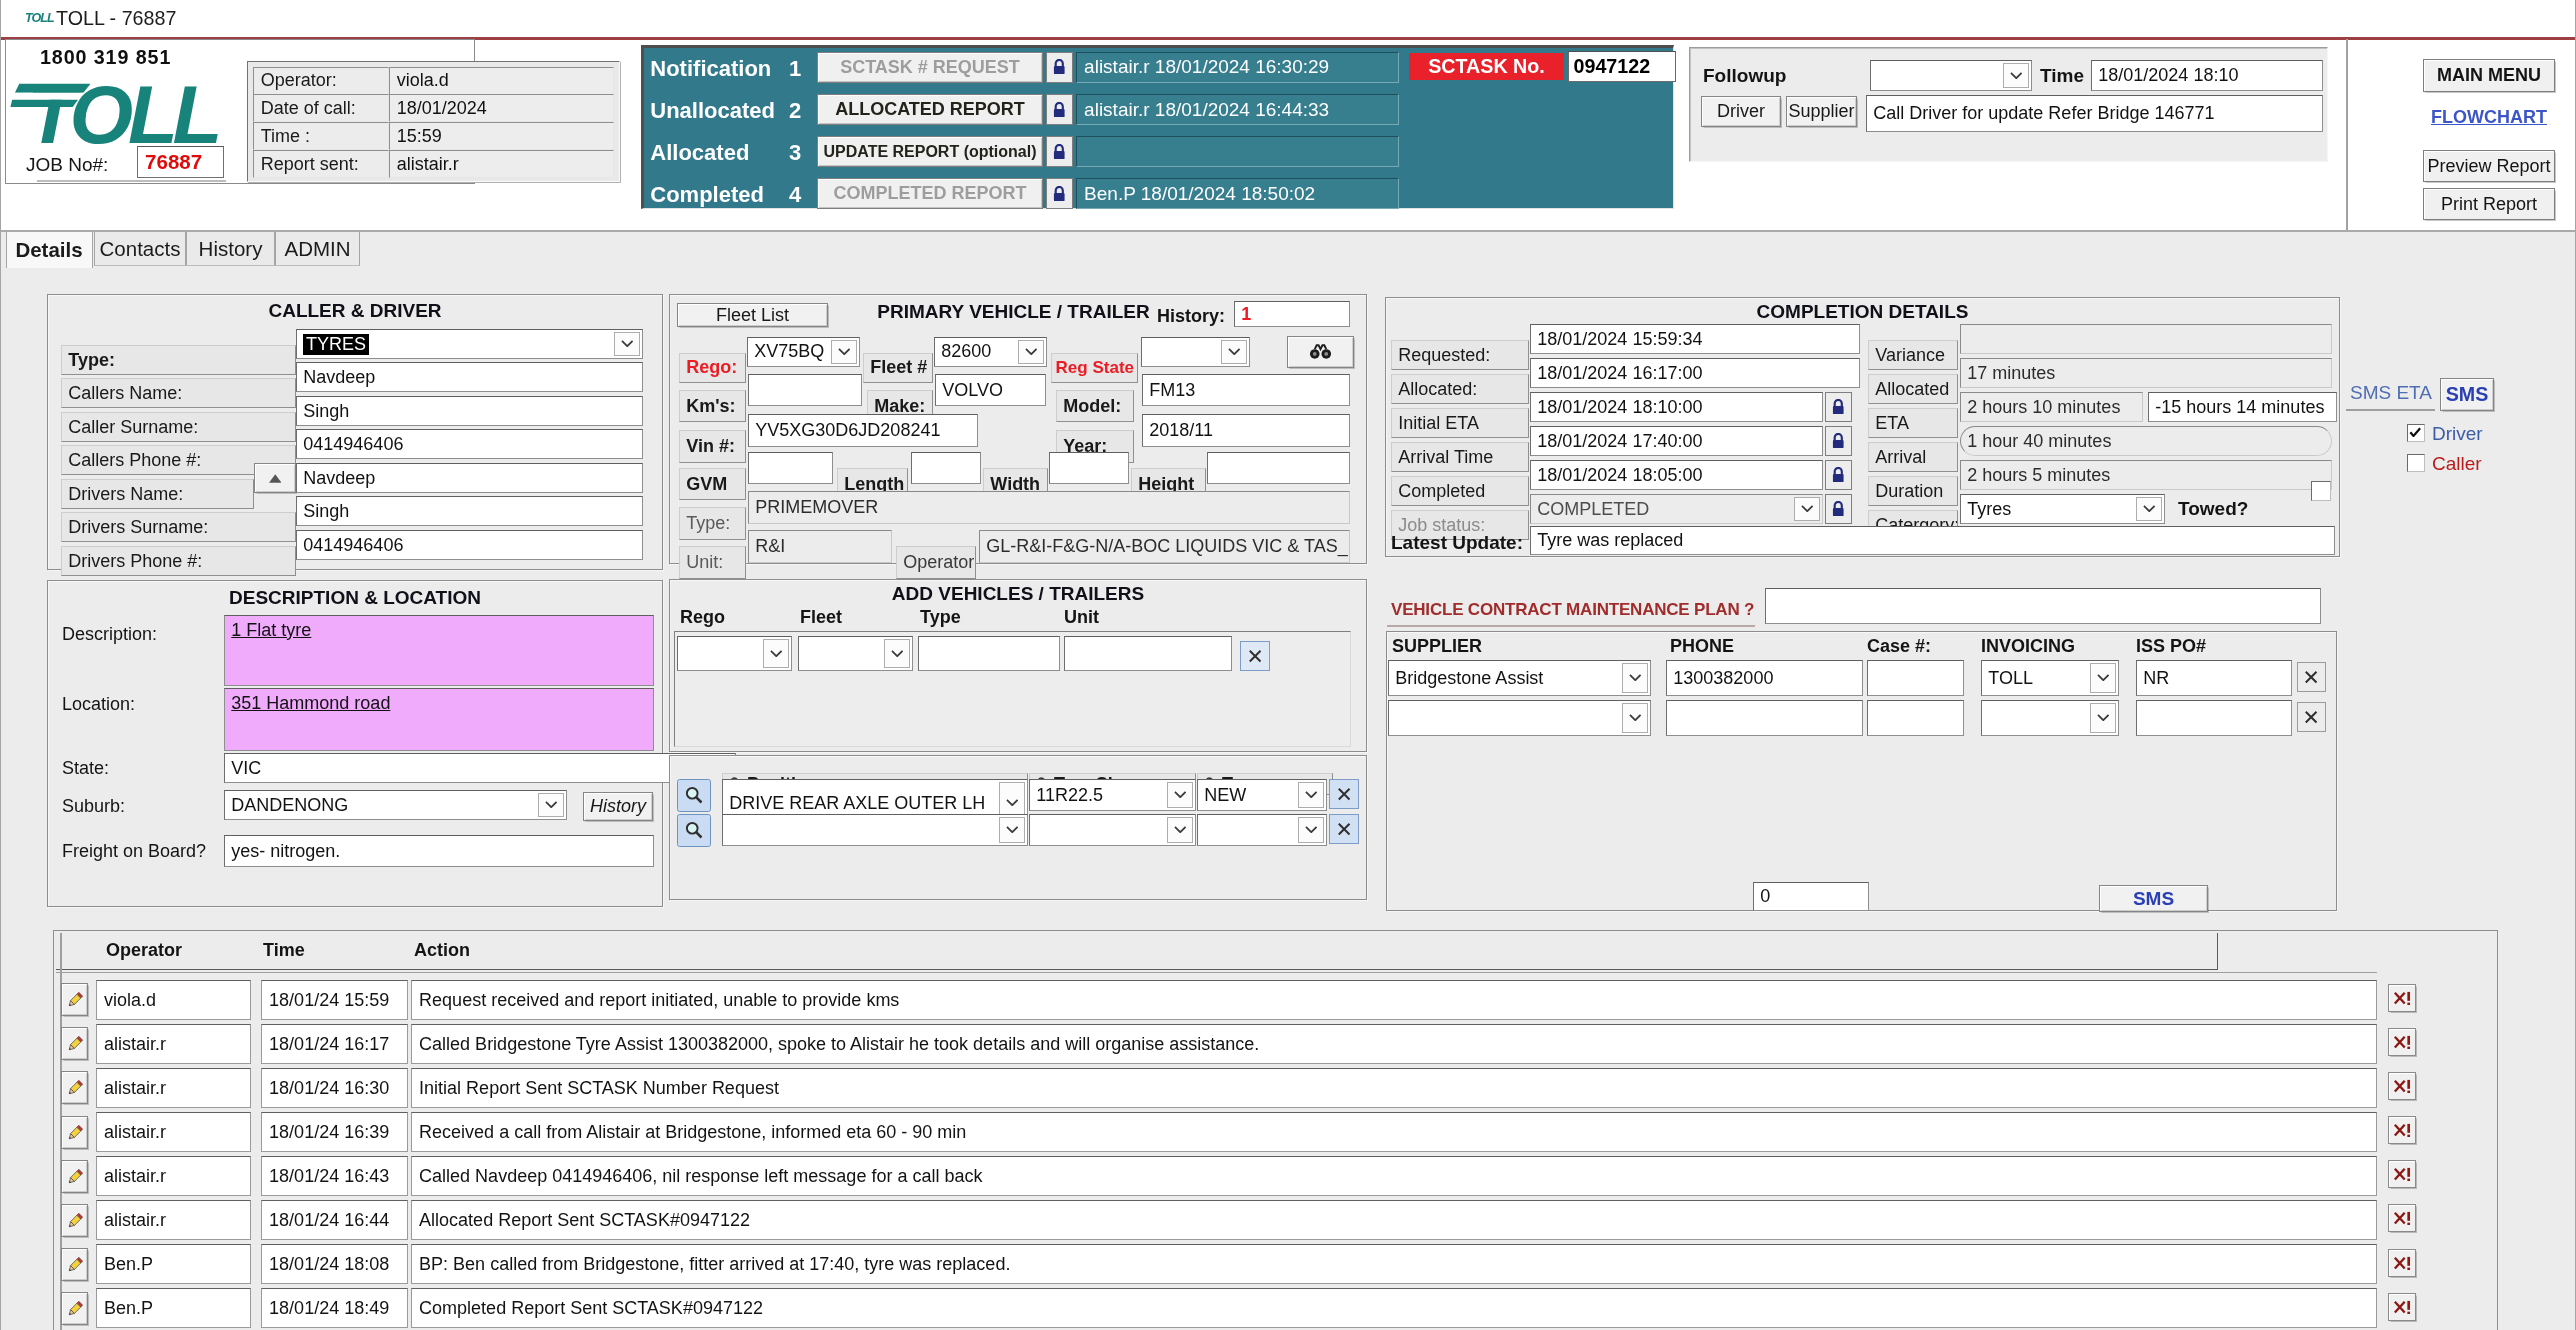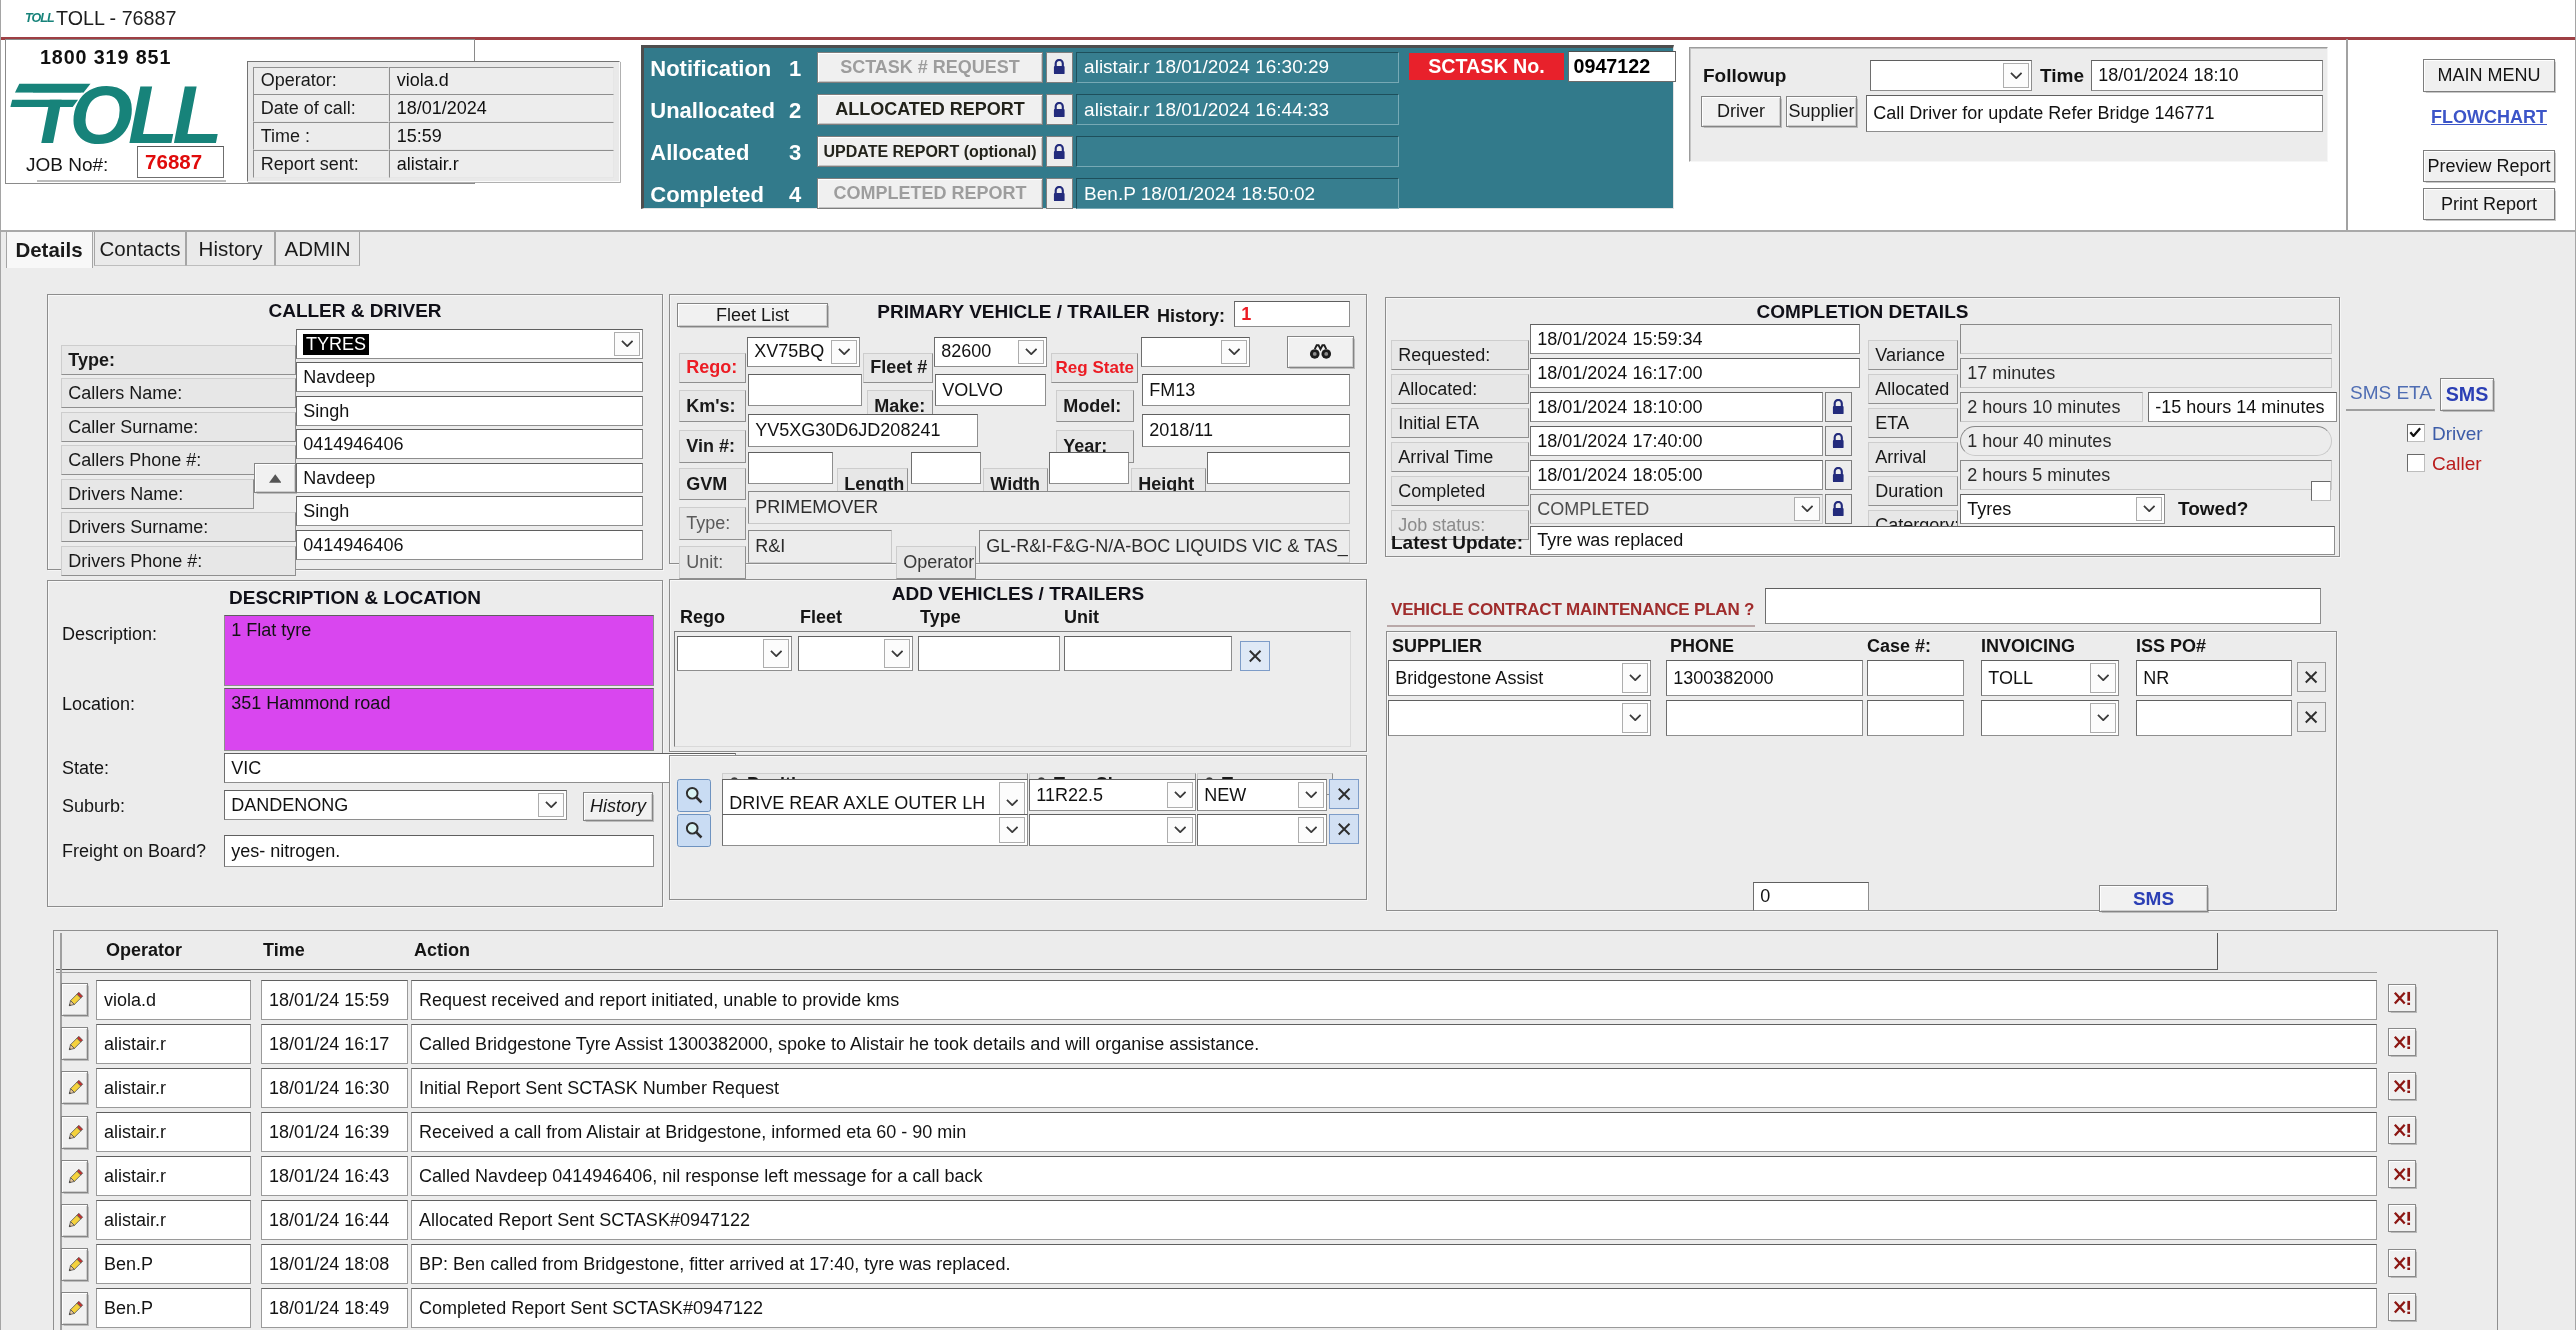--- a/index.html
+++ b/index.html
@@ -45,21 +45,21 @@
 
   
   .fubox { position:absolute; left:1688px; top:47px; width:639px; height:115px; background:#ececec; border:1.8px solid; border-color:#9c9c9c #f6f6f6 #f6f6f6 #9c9c9c; box-shadow:inset 0.9px 0.9px 0 #c2c2c2; }
   .vline { position:absolute; background:#a2a2a2; }
   .navbtn { position:absolute; left:2422px; width:132px; background:#f0f0f0; border:0.9px solid #7e7e7e; box-shadow:inset 0.9px 0.9px 0 #ffffff, 0.9px 0.9px 0.9px rgba(0,0,0,.22); display:flex; align-items:center; justify-content:center; font-size:18px; color:#141414; cursor:pointer; }
   .flowchart { color:#3c55c8; text-decoration:underline; font-weight:bold; font-size:18px; }
 
   
   .lbl { background:#e7e7e7; border:0.9px solid; border-color:#cdcdcd #8f8f8f #8f8f8f #cdcdcd; color:#191919; display:flex; align-items:center; padding:0 6.3px; font-size:18px; white-space:nowrap; overflow:hidden;margin-top:16px; }
   .tb  { background:#fff; border:0.9px solid #8e8e8e; border-top:1.8px solid #5f5f5f; border-left:0.9px solid #6e6e6e; color:#121212; display:flex; align-items:center; padding:0 6.3px; font-size:18px; white-space:nowrap; overflow:hidden; }
-  .ta  { background:#d946ef; border:0.9px solid #8e8e8e; border-top:1.8px solid #5f5f5f; color:#121212; padding:3.6px 6.3px; font-size:18px; overflow:hidden; }
+  .ta  { background:#f0abfc; border:0.9px solid #8e8e8e; border-top:1.8px solid #5f5f5f; color:#121212; padding:3.6px 6.3px; font-size:18px; overflow:hidden;text-decoration:underline; }
   .flatf { background:#ececec; border:0.9px solid; border-color:#898989 #c9c9c9 #c9c9c9 #898989; color:#2c2c2c; display:flex; align-items:center; padding:0 6.3px; font-size:18px; white-space:nowrap; overflow:hidden; }
   .ar { position:absolute; right:1.8px; top:1.8px; bottom:1.8px; width:26px; background:#fcfcfc; border:0.9px solid #adadad; display:flex; align-items:center; justify-content:center; }
   .btn { background:#f1f1f1; border:0.9px solid #858585; box-shadow:inset 0.9px 0.9px 0 #ffffff, inset -0.9px -0.9px 0 #cccccc, 0.9px 0.9px 0.9px rgba(0,0,0,.2); display:flex; align-items:center; justify-content:center; font-size:18px; color:#181818; cursor:pointer; }
   .gbox { border:0.9px solid #8d8d8d; box-shadow:inset 0.9px 0.9px 0 #f8f8f8, 0.9px 0.9px 0 #f8f8f8; }
   .sect-title { position:absolute; font-weight:bold; font-size:19px; color:#101018; text-align:center; white-space:nowrap; }
   .xbtn { background:#dfe9f6; border:0.9px solid #7d9cc8; display:flex; align-items:center; justify-content:center; cursor:pointer; }
   .magbtn { background:#c9dcf3; border:0.9px solid #6e93c0; border-radius:2.7px; display:flex; align-items:center; justify-content:center; cursor:pointer; }
   .xdel { background:#f0f0f0; border:0.9px solid #8a8a8a; box-shadow:inset 0.9px 0.9px 0 #fff, 0.9px 0.9px 0.9px rgba(0,0,0,.22); display:flex; align-items:center; justify-content:center; cursor:pointer; }
   .cbox { background:#fff; border:1.8px solid; border-color:#6a6a6a #bdbdbd #bdbdbd #6a6a6a; }
   .redbold { color:#ec1c24; font-weight:bold; }
@@ -233,21 +233,21 @@
   <div class="tb abs" style="left:2090px; top:60px; width:232px; height:31px;">
       <span>18/01/2024 18:10</span>
     </div>
   <div class="btn abs" style="left:1700px; top:96px; width:80px; height:31px;">Driver</div>
   <div class="btn abs" style="left:1785px; top:96px; width:71px; height:31px;">Supplier</div>
   <div class="tb abs" style="left:1865px; top:95px; width:457px; height:37px;">
       <span>Call Driver for update Refer Bridge 146771</span>
     </div>
 
   <div class="vline" style="left:2345px; top:39px; width:1.8px; height:191px;"></div>
-  <div class="navbtn" style="top:59px; height:33px; font-weight:normal;">MAIN MENU</div>
+  <div class="navbtn" style="top:59px; height:33px; font-weight:bold;">MAIN MENU</div>
   <div class="navbtn" style="top:100px; height:34px; border:none; box-shadow:none; background:transparent;">
     <span class="flowchart">FLOWCHART</span>
   </div>
   <div class="navbtn" style="top:150px; height:32px;">Preview Report</div>
   <div class="navbtn" style="top:188px; height:32px;">Print Report</div>
 
   <div class="tabline"></div>
   <div class="tab active" style="left:4.5px; width:87px;">Details</div>
   <div class="tab" style="left:93px; width:92px;">Contacts</div>
   <div class="tab" style="left:185px; width:89px;">History</div>

